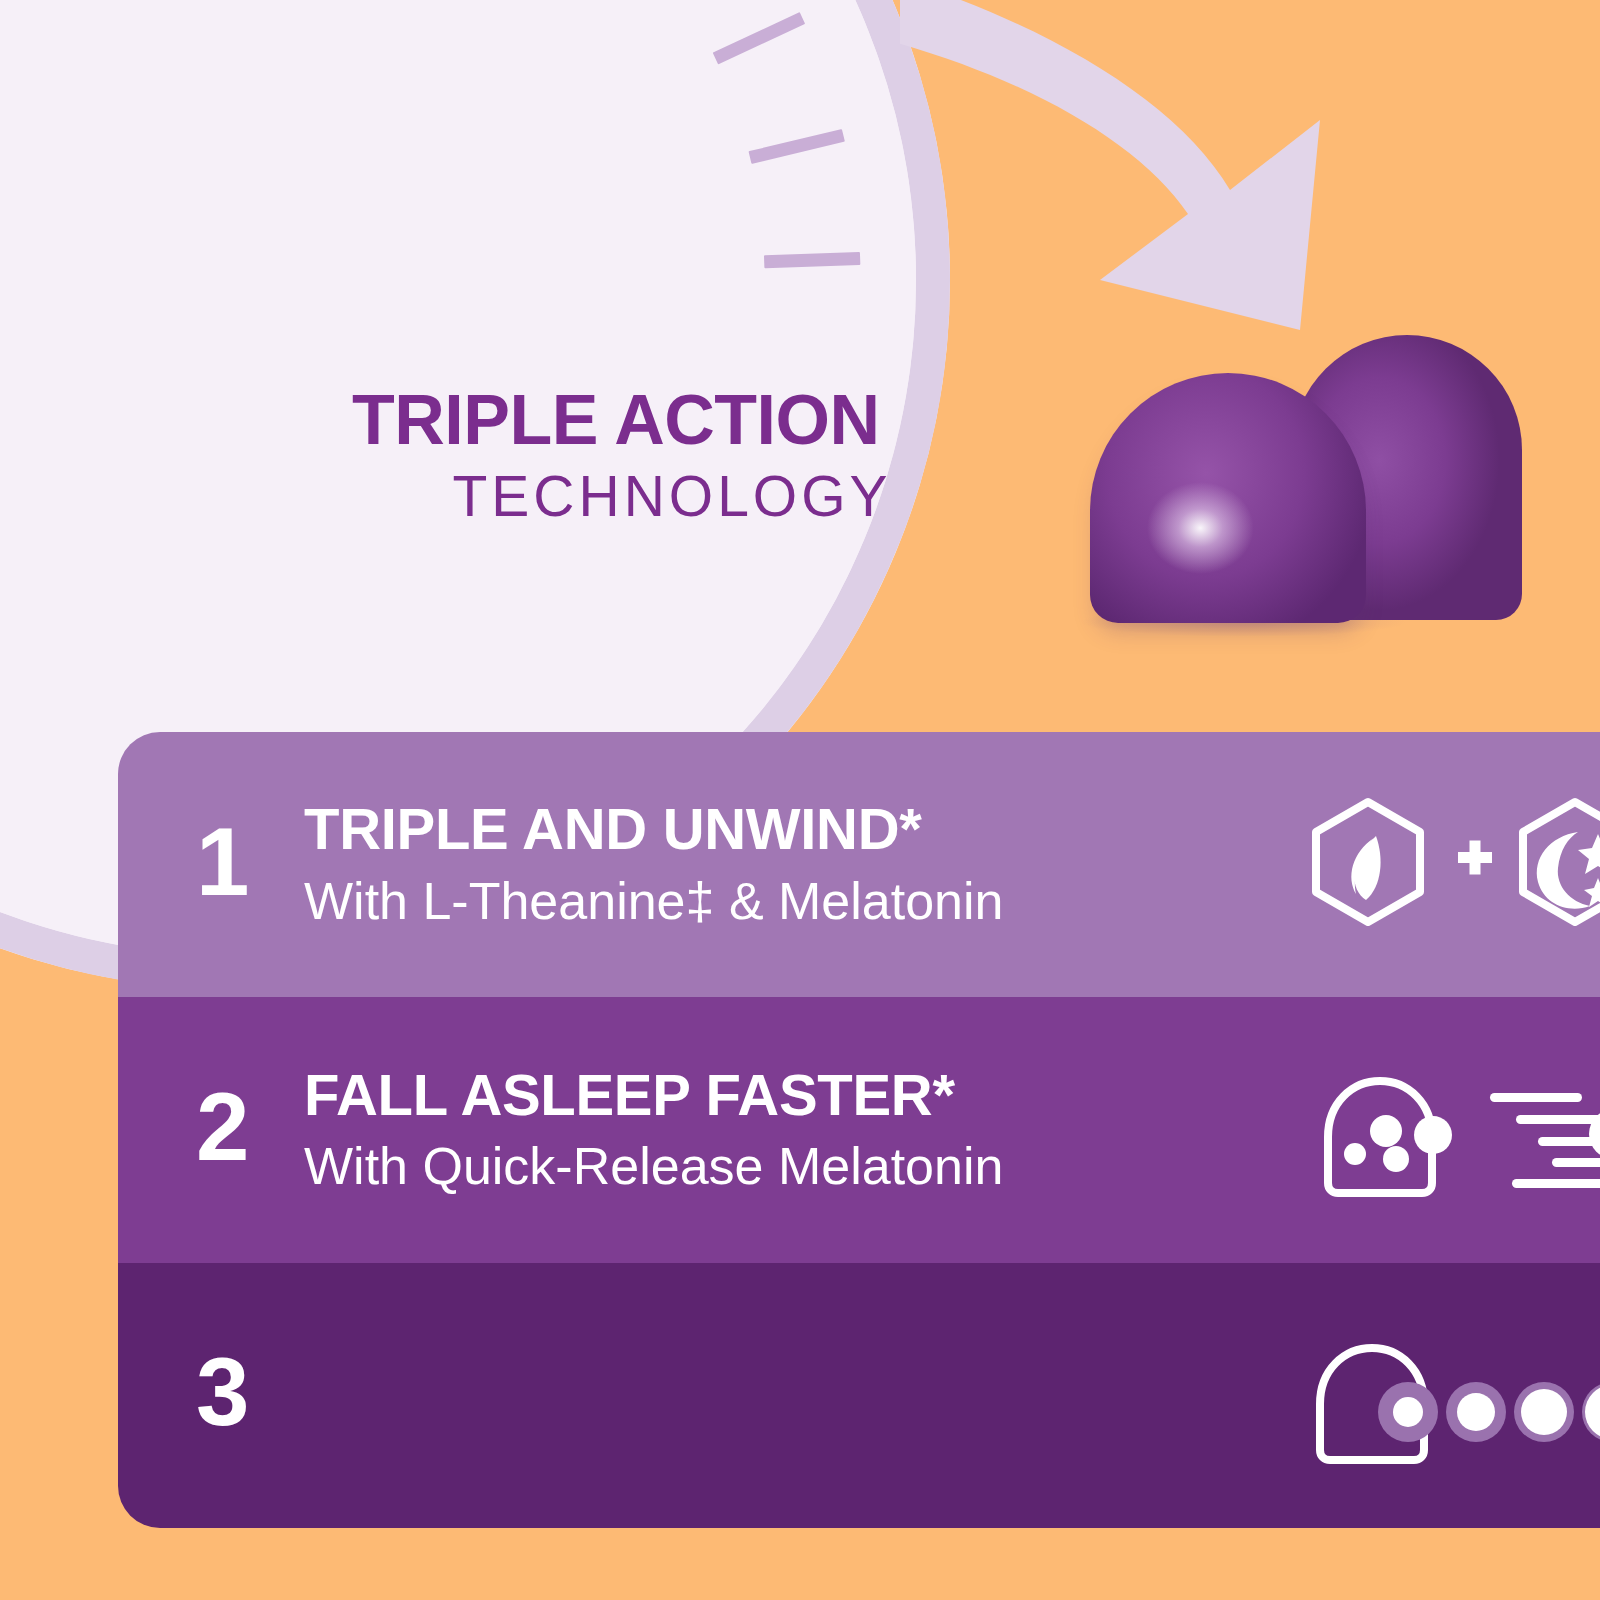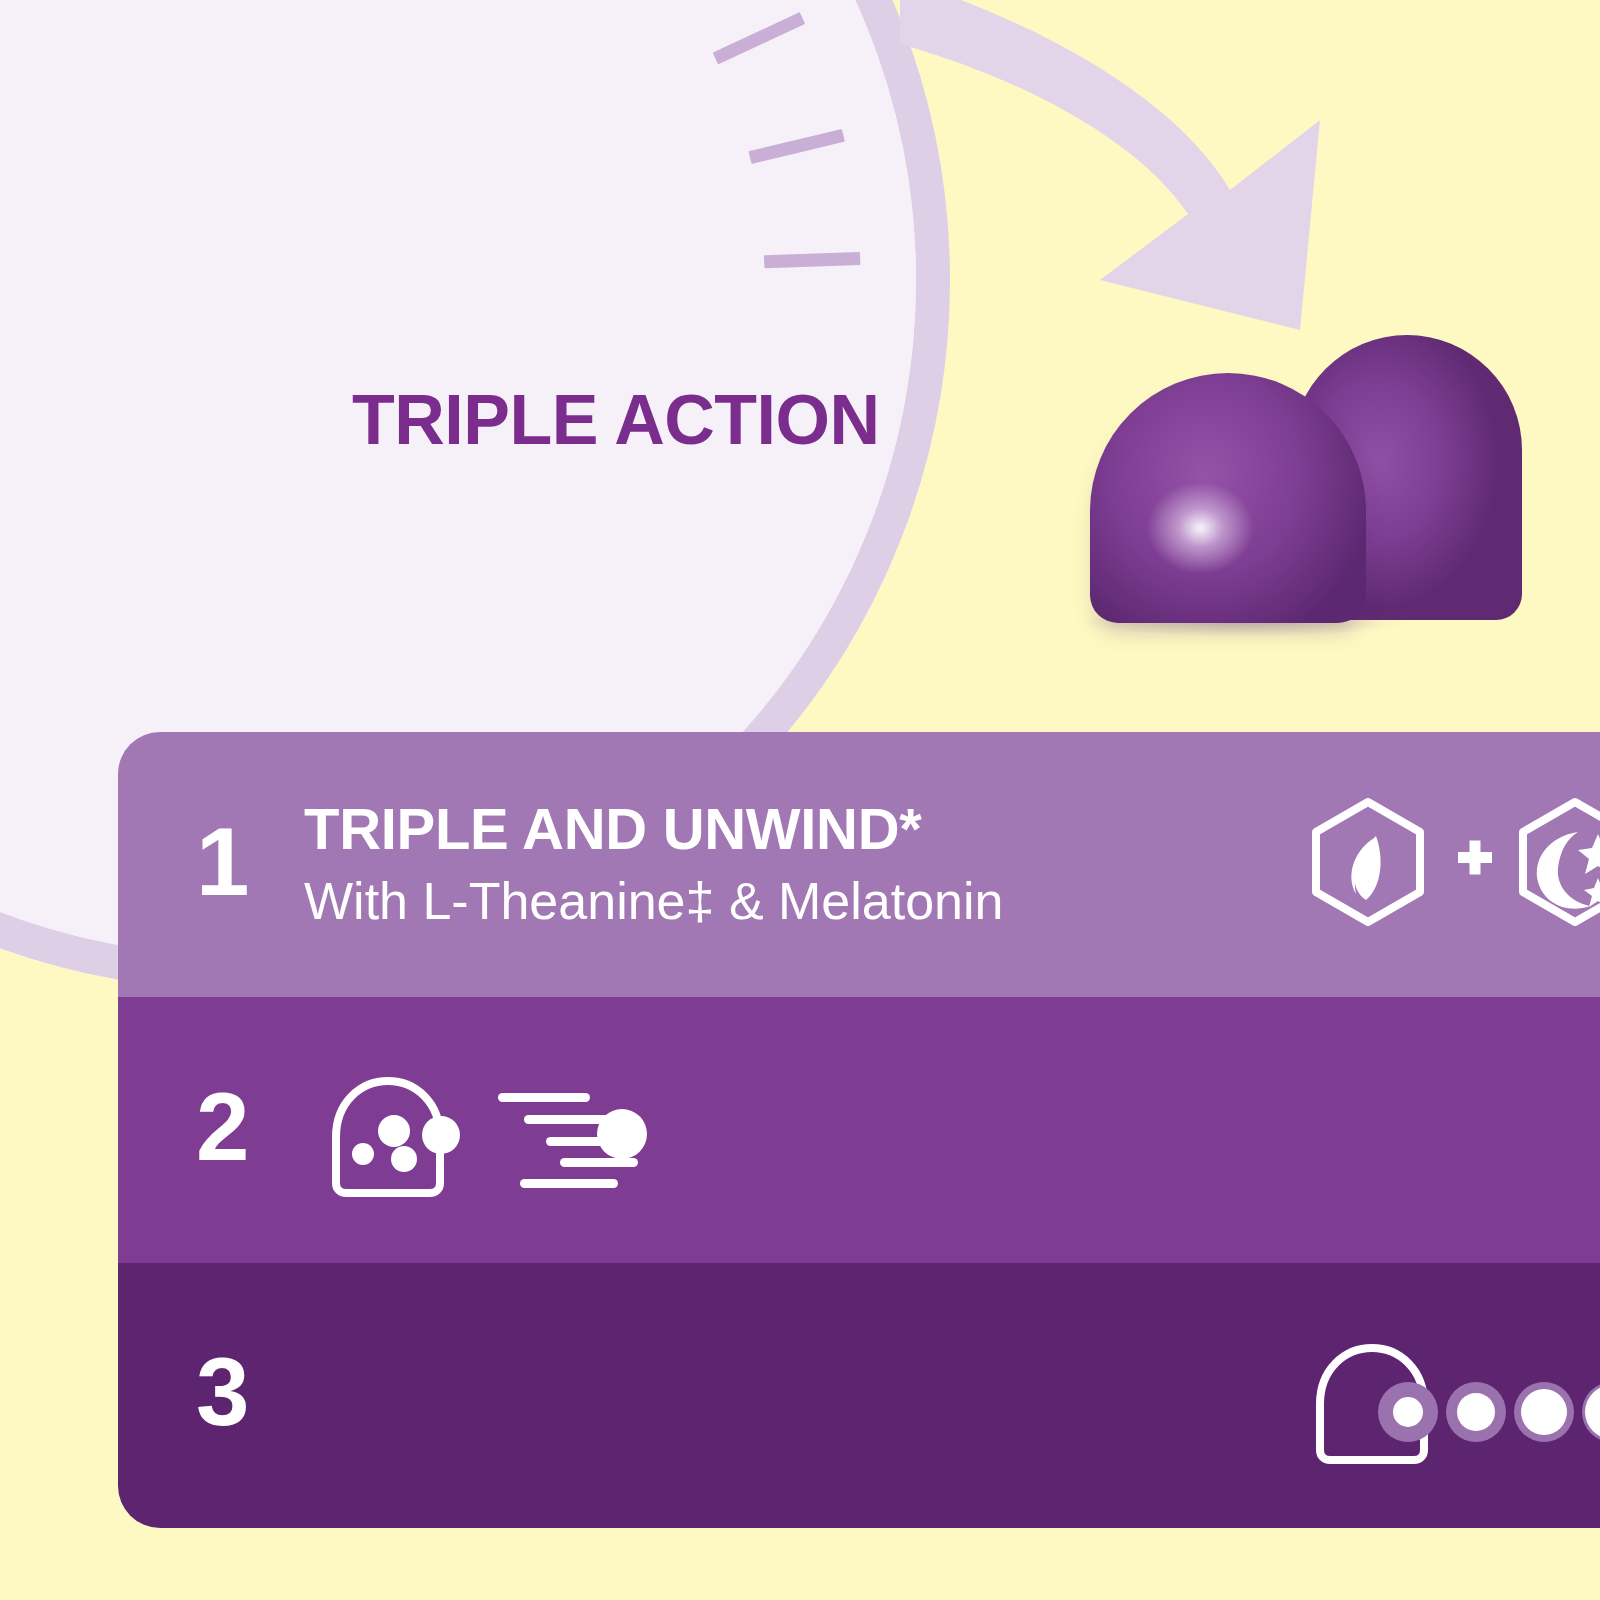--- a/index.html
+++ b/index.html
@@ -5,21 +5,21 @@
   html, body {
     margin: 0;
     padding: 0;
     background: #ffffff;
   }
   #stage {
     position: relative;
     width: 1600px;
     height: 1600px;
     overflow: hidden;
-    background: #fef9c3;
+    background: #fdba74;
     font-family: "Liberation Sans", sans-serif;
   }
 
   
   .clock-wrap {
     position: absolute;
     left: -470px;
     top: -430px;
     width: 1420px;
     height: 1420px;
@@ -214,20 +214,21 @@
         <div class="tick" style="transform: rotate(88deg); background: rgb(201, 174, 214);"></div>
       </div>
   </div>
 
   <svg class="arrow-svg" viewBox="0 0 480 400">
     <path d="M -60 -40 C 120 10, 270 90, 330 190 L 420 120 L 400 330 L 200 280 L 288 214 C 232 132, 96 62, -70 26 Z" fill="#e2d5e9"></path>
   </svg>
 
   <div class="headline">
     <div class="l1">TRIPLE ACTION</div>
+    <div class="l3">TECHNOLOGY</div>
   </div>
 
   <div class="gummies">
     <div class="gummy-shadow"></div>
     <div class="gummy gummy-back"></div>
     <div class="gummy gummy-front"></div>
   </div>
 
   <div class="card">
 
@@ -256,20 +257,24 @@
             <path d="M280 42 C 252 46, 234 68, 240 92 C 246 114, 270 124, 292 116 C 272 112, 258 96, 260 78 C 262 60, 270 48, 280 42 Z" fill="#ffffff"></path>
             <polygon points="300,44 306,58 320,60 309,69 313,84 300,76 287,84 291,69 280,60 294,58" fill="#ffffff"></polygon>
             <polygon points="300,88 304,98 314,100 306,106 309,117 300,111 291,117 294,106 286,100 296,98" fill="#ffffff"></polygon>
           </g>
         </svg>
       </div>
     </div>
 
     <div class="row row-2">
       <div class="row-num">2</div>
+      <div class="row-text">
+        <div class="row-title">FALL ASLEEP FASTER*</div>
+        <div class="row-sub">With Quick-Release Melatonin</div>
+      </div>
       <div class="row-icon">
         <svg width="350" height="150" viewBox="0 0 350 150">
           <g>
             <path d="M30 128 L30 82 C30 48, 54 26, 82 26 C 110 26, 134 48, 134 82 L134 128 C134 134, 130 138, 124 138 L40 138 C34 138, 30 134, 30 128 Z" fill="none" stroke="#ffffff" stroke-width="8" stroke-linejoin="round"></path>
             <circle cx="88" cy="76" r="16" fill="#ffffff"></circle>
             <circle cx="57" cy="99" r="11" fill="#ffffff"></circle>
             <circle cx="98" cy="104" r="13" fill="#ffffff"></circle>
             <circle cx="135" cy="80" r="19" fill="#ffffff"></circle>
           </g>
           <g>

